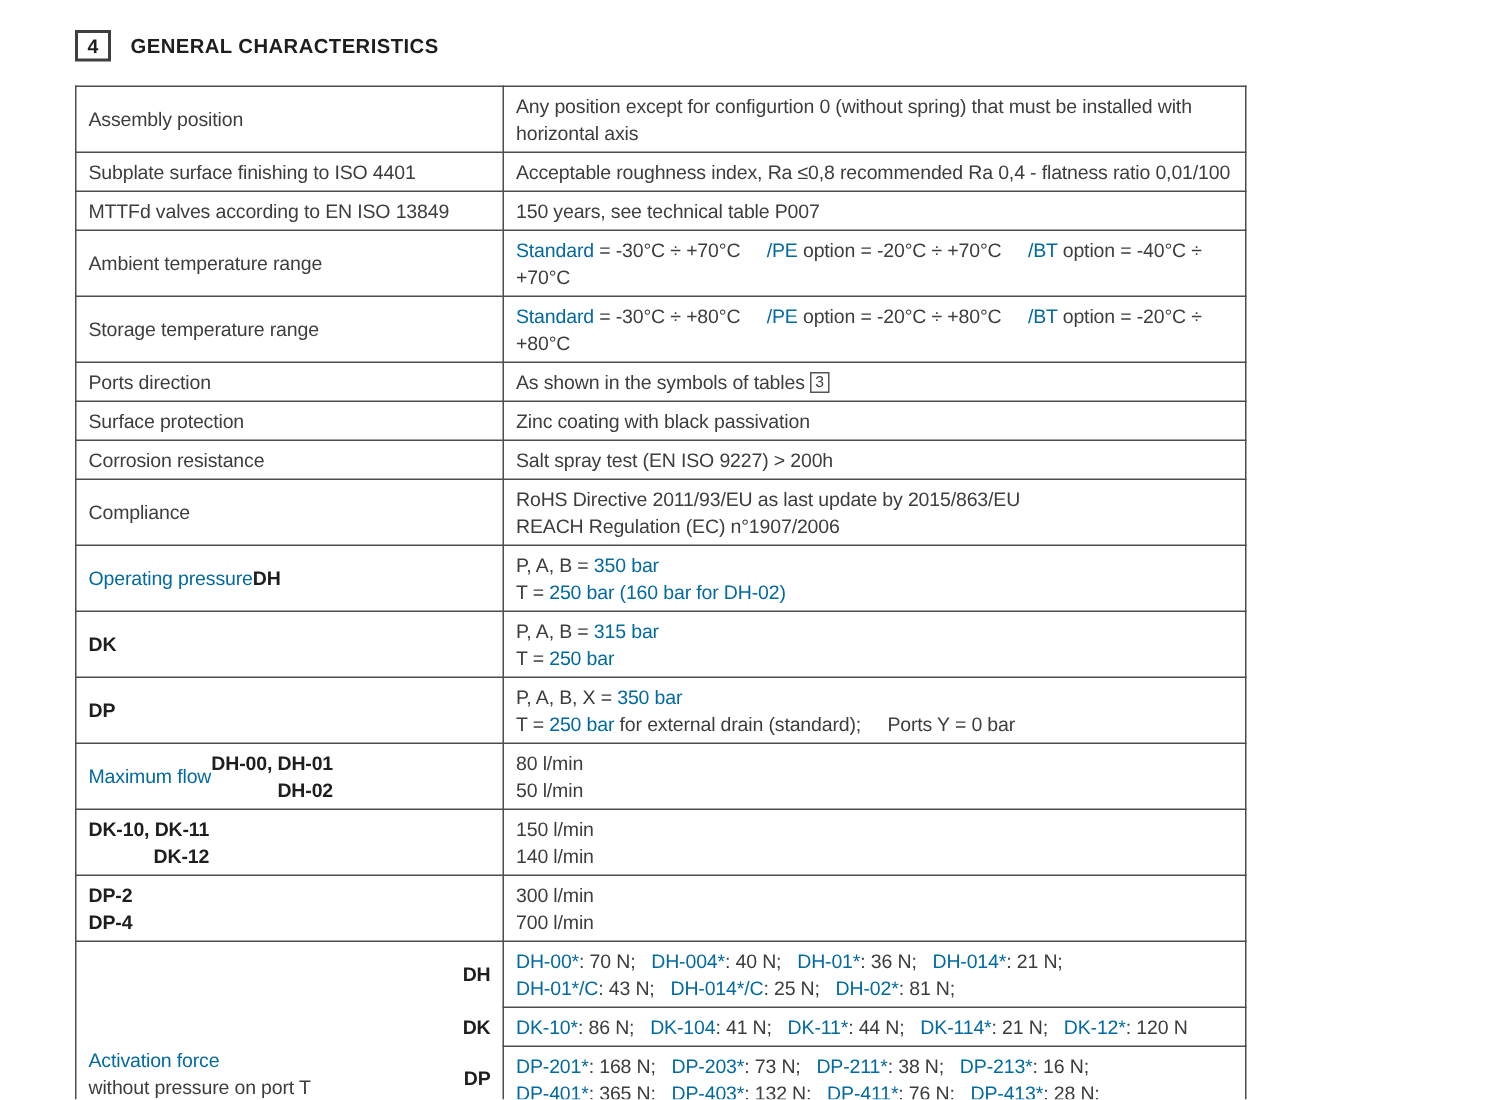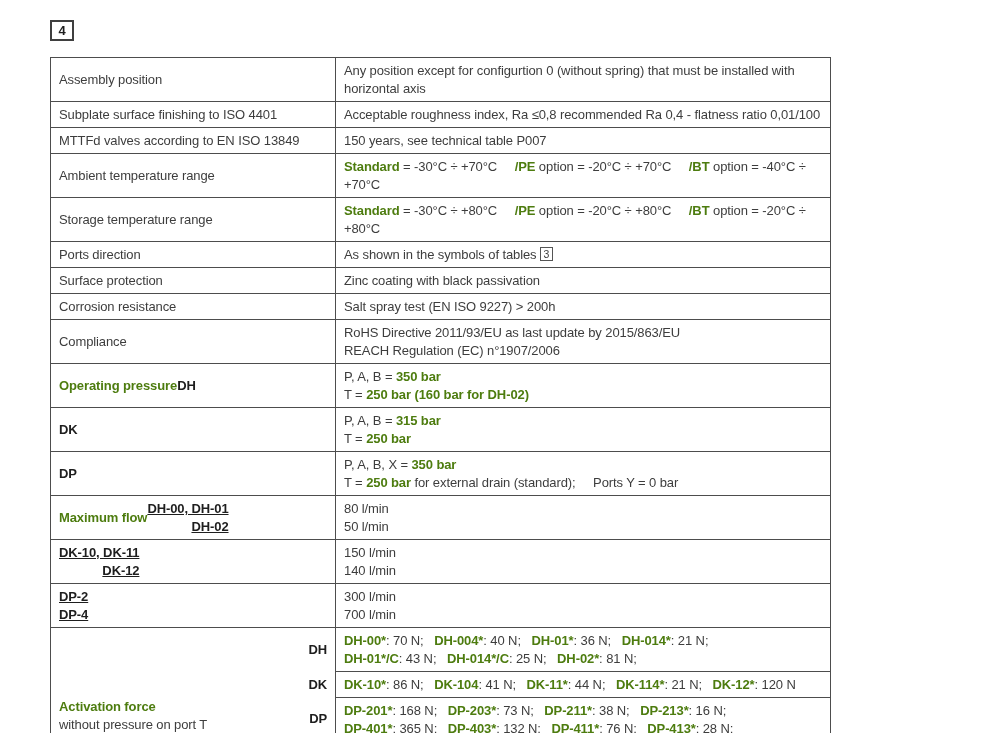--- a/index.html
+++ b/index.html
@@ -11,44 +11,45 @@
   .secbox { width: 24px; height: 21px; border: 2px solid #3f3f3f; display: flex; align-items: center;
             justify-content: center; font-weight: bold; font-size: 13px; color: #1e1e1e; }
   .doc-title { margin-left: 13px; font-weight: bold; font-size: 13.5px; color: #1e1e1e; letter-spacing: 0.3px; }
 
   table.chars { position: absolute; left: 50px; top: 57px; width: 781px; border-collapse: collapse;
                 font-size: 13px; color: #3d3d3d; table-layout: fixed; letter-spacing: -0.1px; }
   col.col-l { width: 285px; }
   td { border: 1px solid #4d4d4d; padding: 3.5px 8px; vertical-align: middle; line-height: 18px; }
   td.c-val { white-space: pre-wrap; overflow: hidden; }
   .ln { white-space: pre-wrap; }
-  .bseg, .bold { font-weight: bold; color: #4d7c0f; }
+  .bseg, .bold { font-weight: normal; color: #0369a1; }
   .xseg { display: inline-block; border: 1px solid #555; font-size: 10.5px; line-height: 12px;
           padding: 0 2.5px; position: relative; top: -1px; color: #3d3d3d; }
 
   .grp { display: flex; align-items: center; }
   .codes { font-weight: bold; color: #1e1e1e; text-align: right; flex: 0 0 auto; }
-  .codes .ln { white-space: nowrap; text-decoration: underline; }
+  .codes .ln { white-space: nowrap; }
 
   .act-cell { position: relative; }
   .act-title { position: absolute; left: 8px; top: 50%; transform: translateY(-50%); margin-top: 40px; }
   .act-codes { position: absolute; right: 8px; top: 0; bottom: 0; display: flex; flex-direction: column;
                font-weight: bold; color: #1e1e1e; }
   .act-codes span { display: flex; align-items: center; justify-content: flex-end; }
   .act-codes span:nth-child(1) { flex: 45 45 0; }
   .act-codes span:nth-child(2) { flex: 26 26 0; }
   .act-codes span:nth-child(3) { flex: 45 45 0; }
 </style>
 </head>
 <body>
 
 <div class="page">
 
   <div class="hdr">
     <div class="secbox">4</div>
+    <div class="doc-title">GENERAL CHARACTERISTICS</div>
   </div>
 
   <table class="chars">
     <colgroup>
         <col class="col-l">
         <col class="col-r">
       </colgroup>
     <tbody>
 
       <tr>

